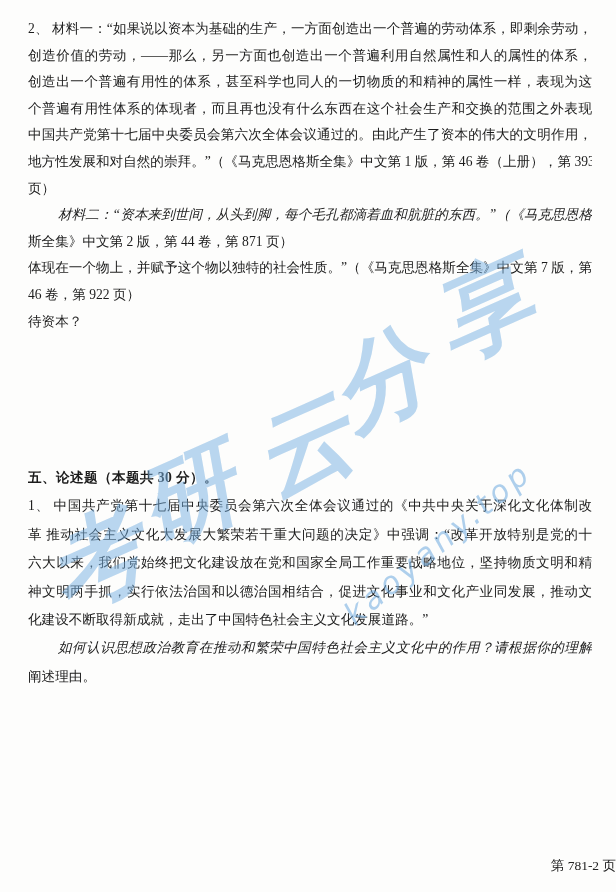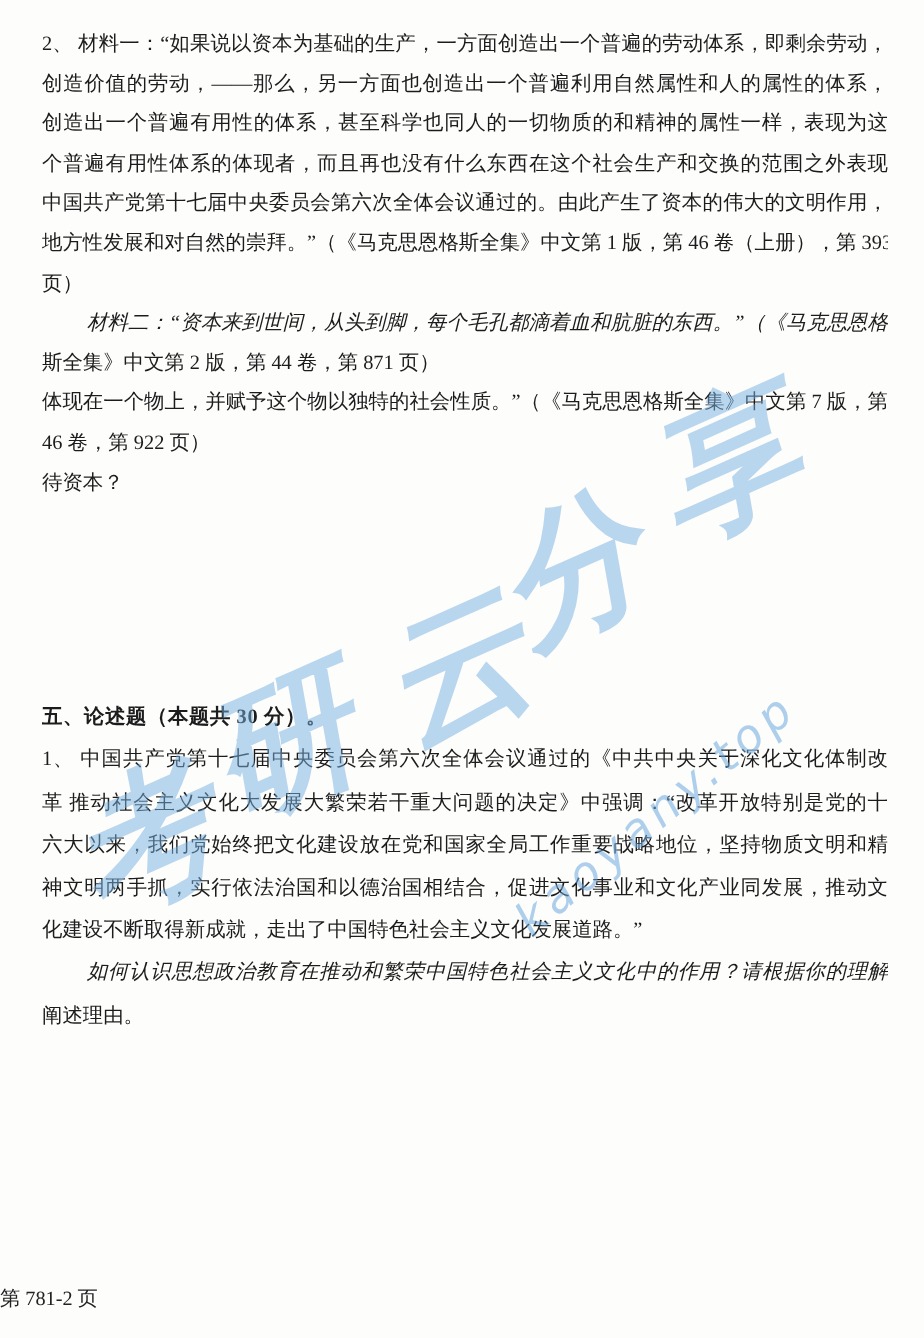--- a/index.html
+++ b/index.html
@@ -23,21 +23,21 @@
     text-justify:inter-character;
     overflow:hidden;
     white-space:nowrap;
   }
   #block-b .line { line-height:28.4px; height:28.4px; }
   .line.end { text-align-last:left; white-space:normal; }
   .line.indent { padding-left:30px;font-style:italic; }
   .line.bold { font-weight:bold; letter-spacing:0.4px; }
   .footer {
     position:absolute; top:857px; left:0; width:100%;
-    text-align:left; font-size:13.5px; color:#222;
+    text-align:right; font-size:13.5px; color:#222;
   }
   
   .watermark { position:absolute; inset:0; pointer-events:none; }
   .wm-char {
     position:absolute;
     font-family:"DejaVu Serif","Liberation Serif",serif;
     font-style:italic; font-weight:bold;
     font-size:96px; line-height:96px;
     color:rgba(118,176,226,0.50);
     transform:rotate(-24deg);

